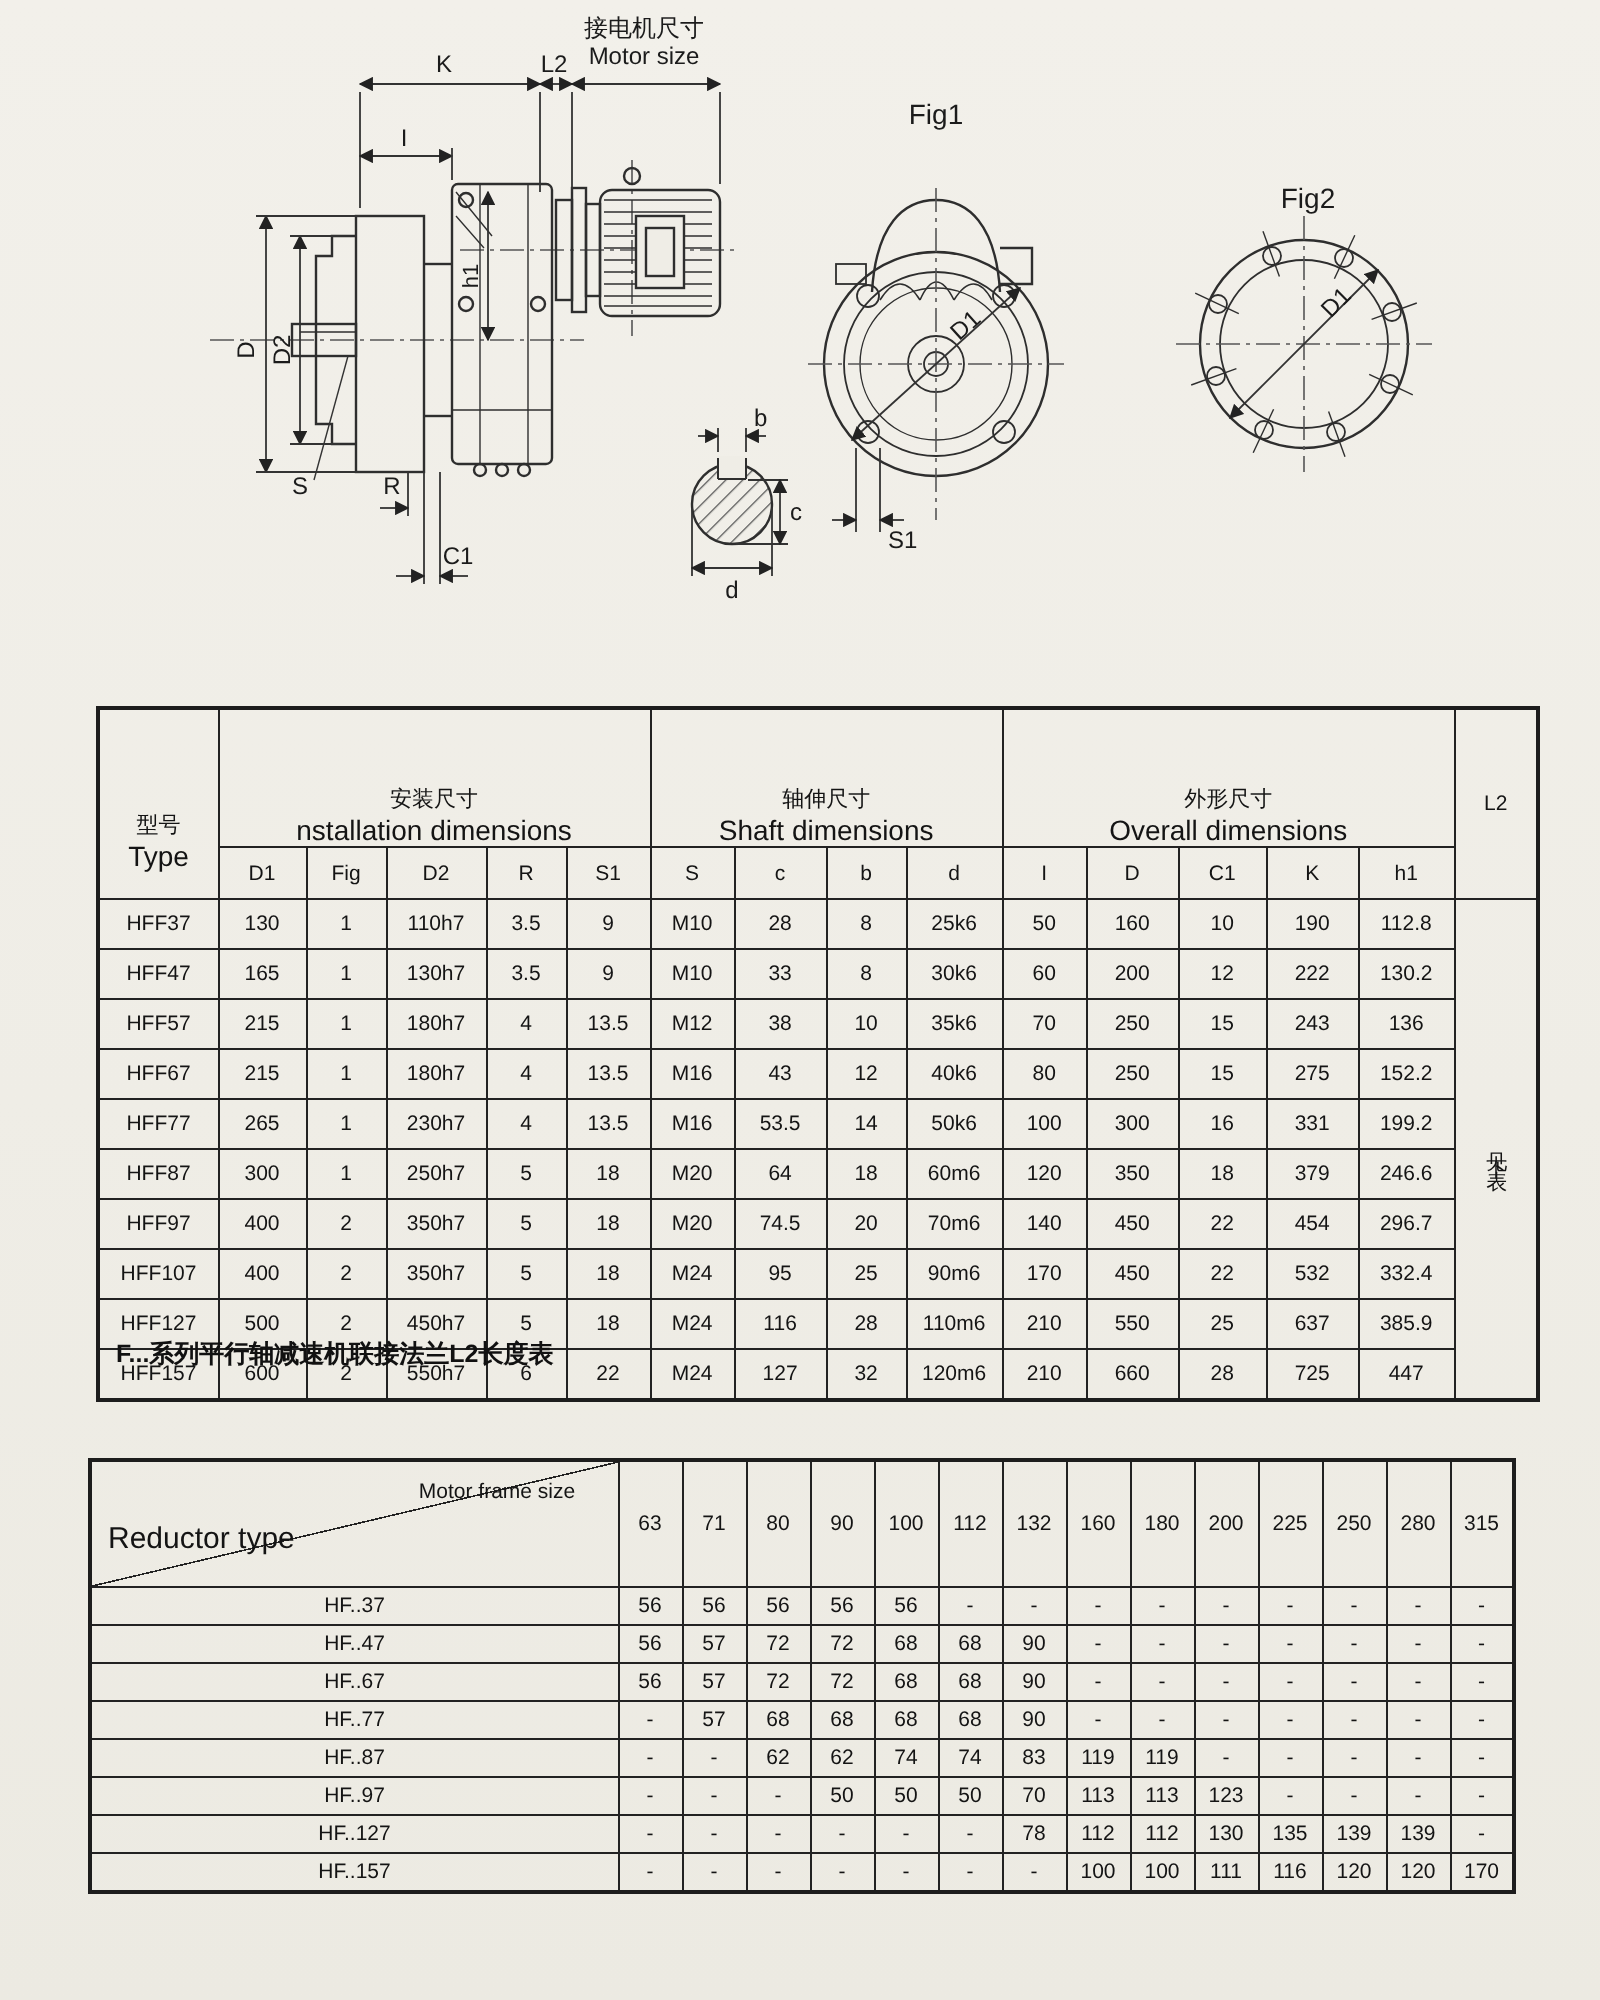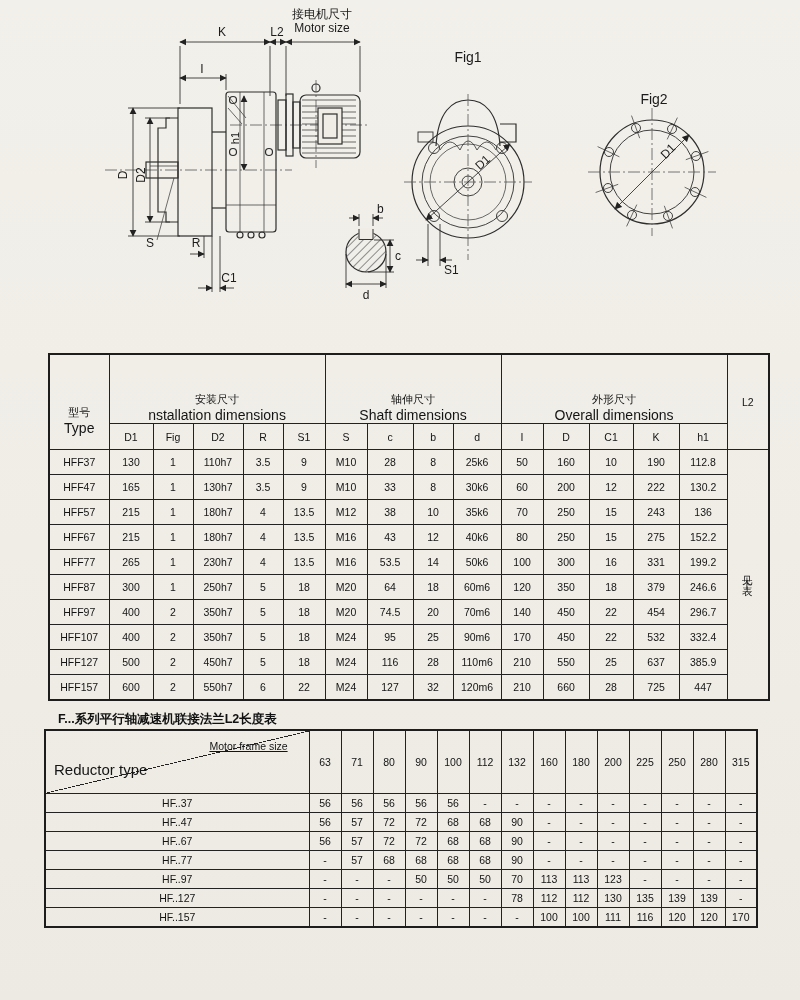--- a/index.html
+++ b/index.html
@@ -32,39 +32,39 @@
   .row2 th{height:25px;}
   .spec-table tbody td{height:24px;}
   .l2-note{
     writing-mode:vertical-rl;
     letter-spacing:5px;
     font-size:11px;
   }
   .l2-head{vertical-align:bottom;padding-bottom:7px;}
 
   .flange-title{
-    position:absolute;left:58px;top:711px;
+    position:absolute;left:58px;top:669px;
     font-size:12.5px;font-weight:bold;color:#111;
   }
   .flange-table{position:absolute;left:44px;top:729px;width:712px;border:2px solid #1d1d1d;}
   .flange-table th,.flange-table td{
     border:1px solid #222;
     font-size:10.5px;font-weight:normal;
     text-align:center;vertical-align:middle;
     padding:0;color:#141414;white-space:nowrap;overflow:hidden;
   }
   .flange-table thead th{height:62px;}
   .flange-table tbody td{height:18px;}
   .corner-cell{
     position:relative;
     background:linear-gradient(to bottom right,transparent 49.7%,#222 49.7%,#222 50.35%,transparent 50.35%);
   }
   .corner-top{
     position:absolute;top:9px;right:14px;width:92px;
-    font-size:10.5px;text-align:center;line-height:1.25;text-decoration:underline;
+    font-size:10.5px;text-align:center;line-height:1.25;
   }
   .corner-bottom{
     position:absolute;bottom:15px;left:8px;
     font-size:15px;
   }
 </style>
 </head>
 <body>
 
 <div class="page">
@@ -590,20 +590,37 @@
           <td>90</td>
           <td>-</td>
           <td>-</td>
           <td>-</td>
           <td>-</td>
           <td>-</td>
           <td>-</td>
           <td>-</td>
         </tr>
         <tr>
+          <td>HF..87</td>
+          <td>-</td>
+          <td>-</td>
+          <td>62</td>
+          <td>62</td>
+          <td>74</td>
+          <td>74</td>
+          <td>83</td>
+          <td>119</td>
+          <td>119</td>
+          <td>-</td>
+          <td>-</td>
+          <td>-</td>
+          <td>-</td>
+          <td>-</td>
+        </tr>
+        <tr>
           <td>HF..97</td>
           <td>-</td>
           <td>-</td>
           <td>-</td>
           <td>50</td>
           <td>50</td>
           <td>50</td>
           <td>70</td>
           <td>113</td>
           <td>113</td>

